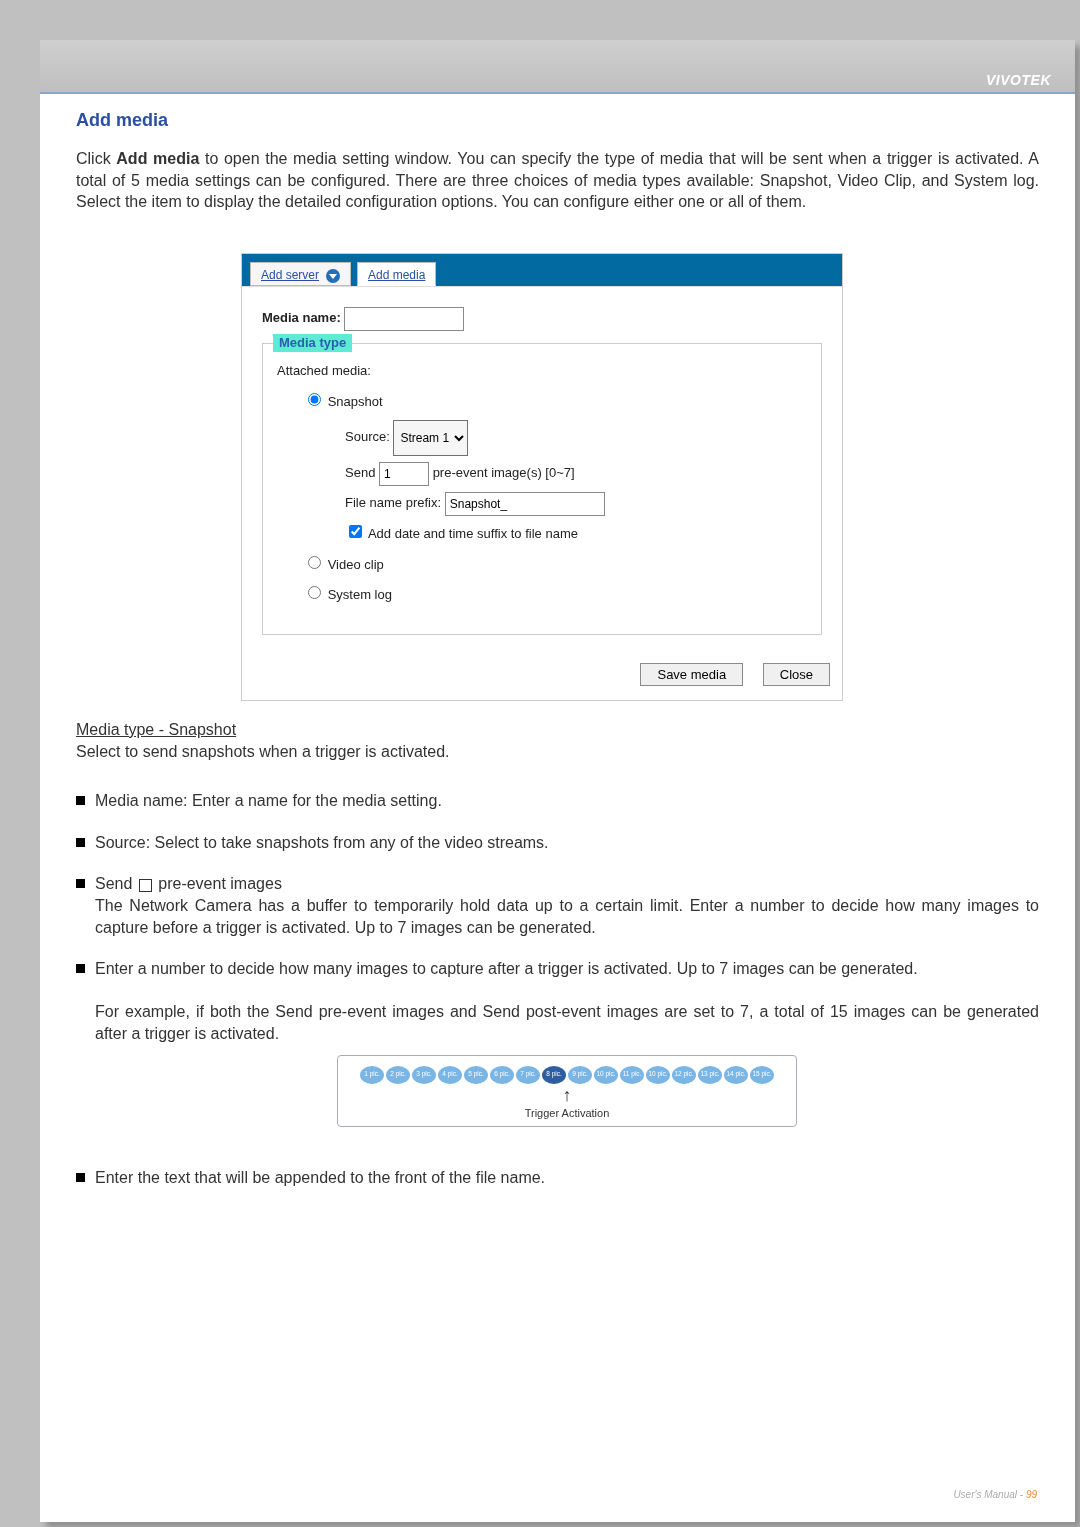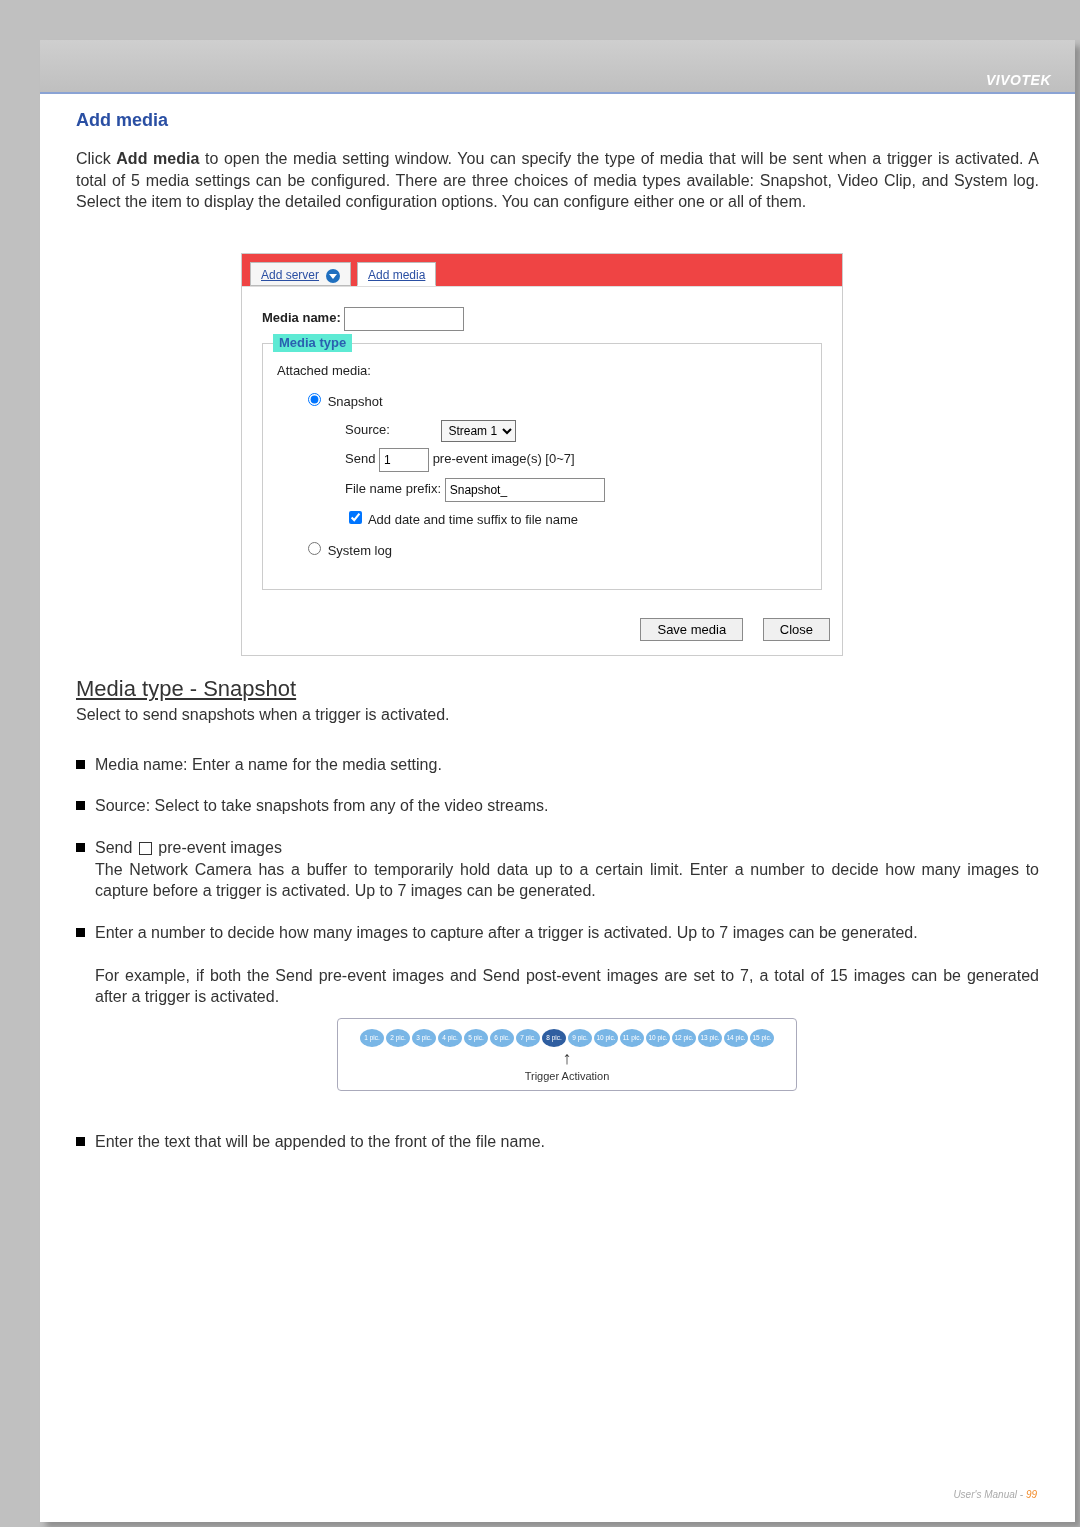--- a/index.html
+++ b/index.html
@@ -60,21 +60,21 @@
   .app-window {
     width: 600px;
     margin: 40px 150px 18px 165px;
     border: 1px solid #ccc;
     background: #fff;
     font-size: 13px;
     color: #222;
   }
   .app-tabs {
     padding: 8px 8px 0 8px;
-    background: #ef4444;
+    background: #0369a1;
   }
   .tab-btn {
     display: inline-block;
     border: 1px solid #bbb;
     background: #f6f6f6;
     padding: 4px 10px 2px 10px;
     margin-right: 2px;
     font-size: 12px;
     position: relative;
   }
@@ -141,41 +141,40 @@
     background: #fff;
     vertical-align: middle;
     height: 18px;
     box-sizing: content-box;
   }
   .sel {
     border: 1px solid #707070;
     padding: 2px 2px;
     font-size: 12px;
     background: #f6f6f6;
-    height: 22px;
+    height: 36px;
     vertical-align: middle;
-    margin-left: 48px;
   }
   .radio-row {
     margin: 10px 0 10px 26px;
   }
   .btn {
     border: 1px solid #8a8a8a;
     background: #f0f0f0;
     padding: 3px 16px;
     font-size: 13px;
     margin-left: 16px;
   }
   .btn-row {
     text-align: right;
     padding: 10px 12px 14px 0;
   }
   .subhead {
     text-decoration: underline;
-    font-size: 22px;
+    font-size: 16px;
     margin-top: 6px;
   }
   .bullets {
     margin-top: 28px;
     font-size: 16px;
   }
   .bullet {
     display: flex;
     margin-bottom: 20px;
   }
@@ -303,20 +302,24 @@
             <div class="row indent2">
               <span>File name prefix:</span>
               <input class="inp" style="width: 150px;" value="Snapshot_">
             </div>
 
             <div class="row indent2">
               <input type="checkbox" checked="" style="">
               <span>Add date and time suffix to file name</span>
             </div>
 
+            <div class="radio-row">
+              <input type="radio" style="">
+              <span>Video clip</span>
+            </div>
             <div class="radio-row">
               <input type="radio" style="">
               <span>System log</span>
             </div>
           </div>
         </div>
         <div class="btn-row">
           <button class="btn">Save media</button>
           <button class="btn">Close</button>
         </div>

